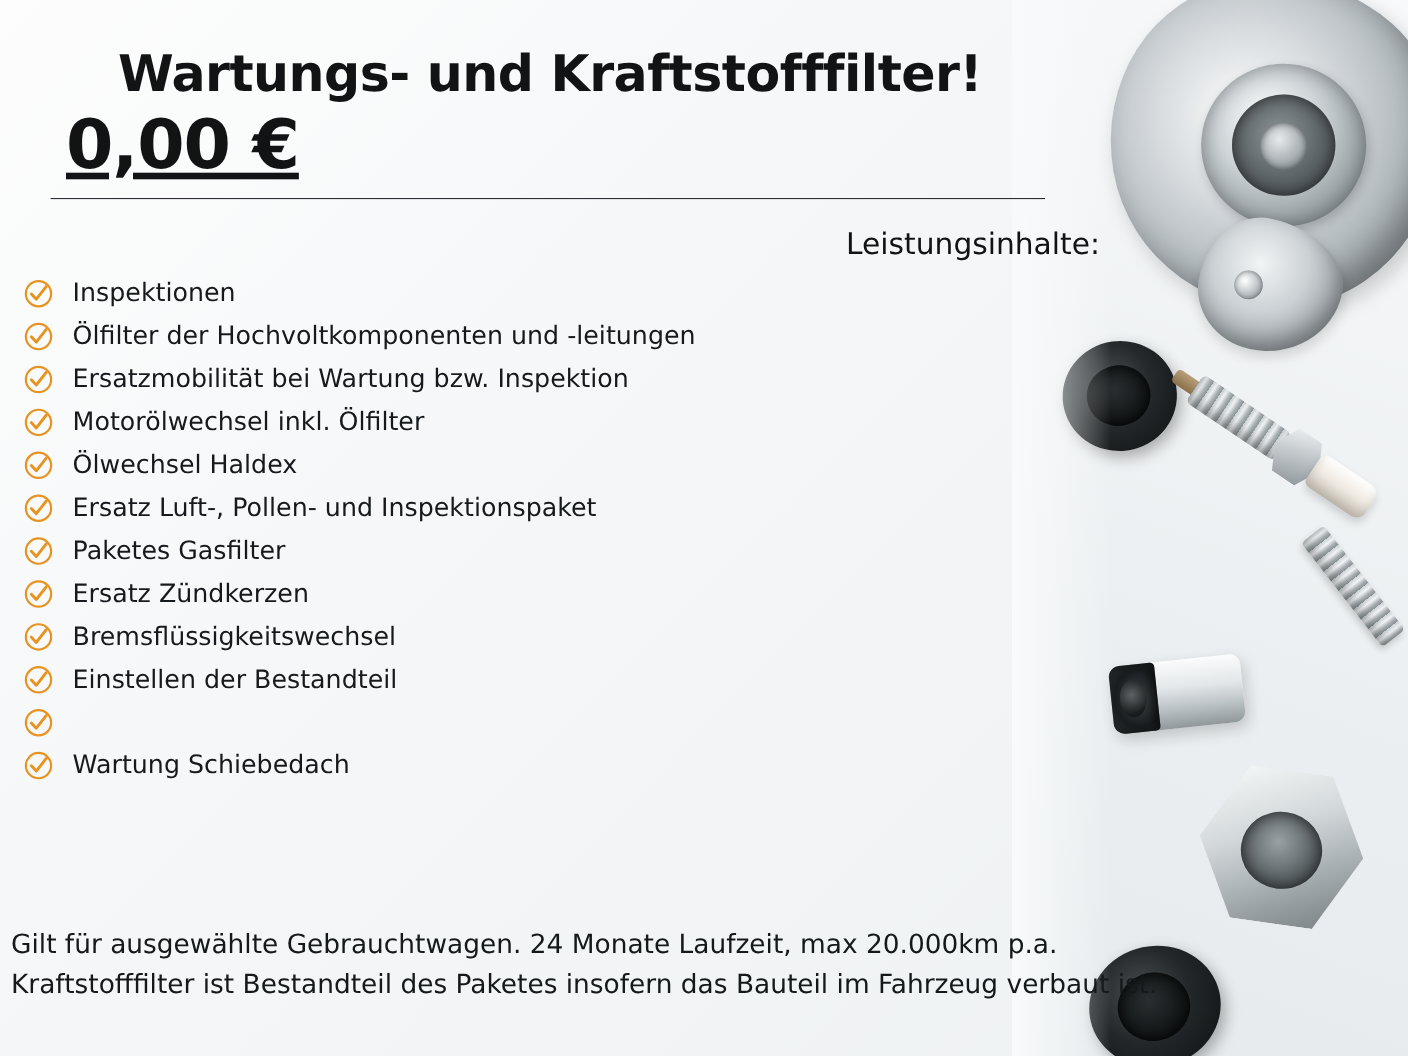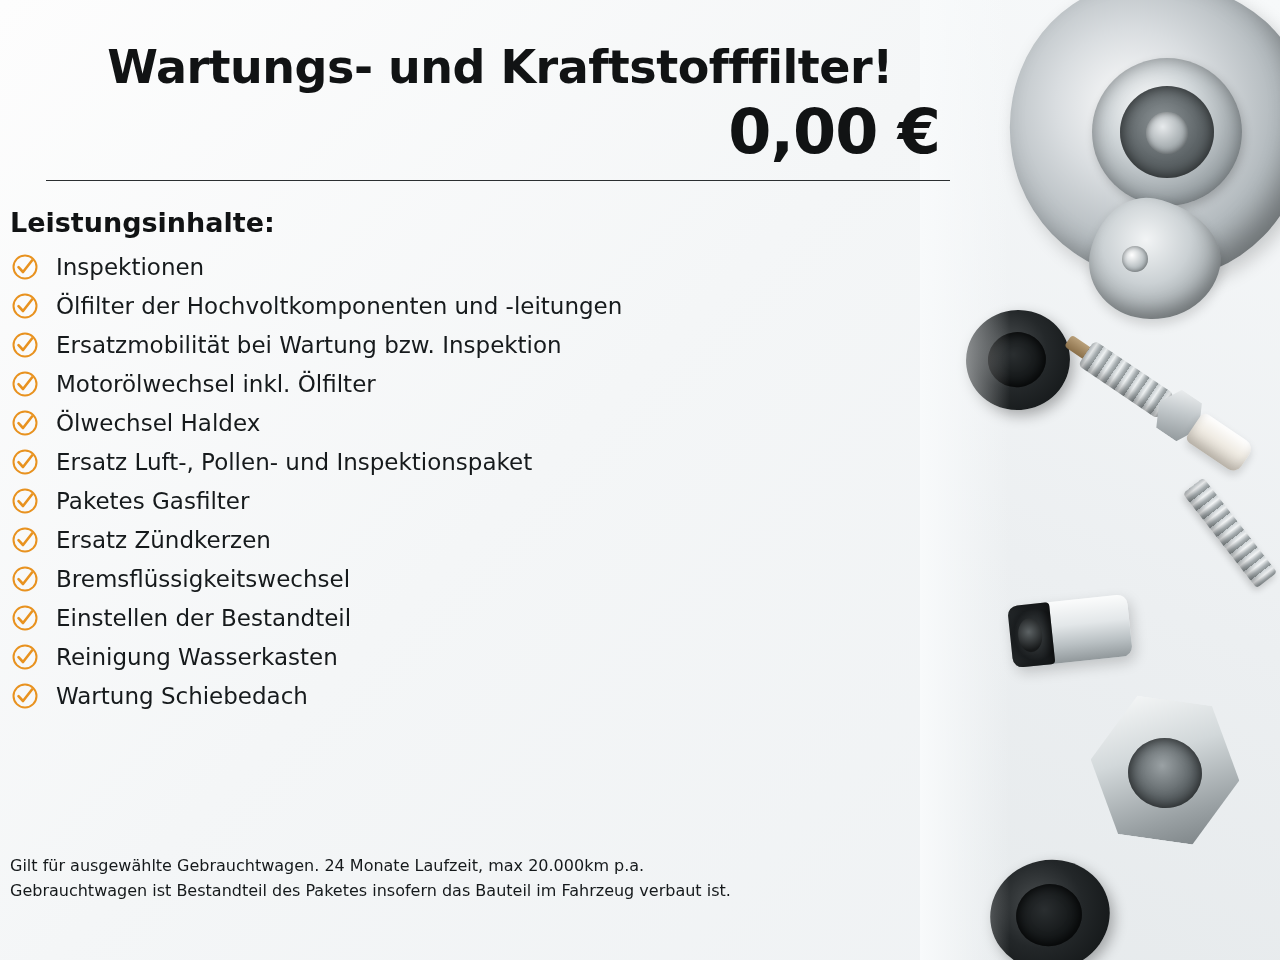--- a/index.html
+++ b/index.html
@@ -268,45 +268,47 @@
     padding: 42px 60px 0 60px;
     text-align: center;
     font-size: 46px;
     font-weight: 700;
     letter-spacing: -0.5px;
     color: #111314;
     line-height: 1.1;
   }
   .price {
     margin: 6px 0 0 0;
-    text-align: right;
+    text-align: left;
     font-size: 62px;
     font-weight: 700;
     color: #111314;
     letter-spacing: -1px;
     line-height: 1.05;
     padding-right: 60px;
     padding-left: 60px;
+    text-decoration: underline;
   }
   .rule {
     margin: 16px 50px 0 46px;
     height: 1px;
     background: #2b2f31;
   }
   .section-heading {
     margin: 26px 0 10px 10px;
     font-size: 27px;
-    font-weight: 700;
+    font-weight: 400;
     color: #111314;
+    text-align: right;
   }
 
   ul.services {
     list-style: none;
     margin: 0;
-    padding: 0 0 0 12px;
+    padding: 0 0 0 22px;
   }
   ul.services li {
     display: flex;
     align-items: center;
     gap: 18px;
     height: 39px;
     font-size: 23px;
     color: #161a1c;
   }
   .check {
@@ -314,23 +316,23 @@
     width: 26px;
     height: 26px;
     position: relative;
     display: inline-block;
   }
   .check svg { display: block; }
 
   .footnotes {
     position: absolute;
     left: 10px;
-    bottom: 56px;
+    bottom: 46px;
     width: 1030px;
-    font-size: 16px;
+    font-size: 24px;
     line-height: 1.55;
     color: #15191b;
   }
   .footnotes div { white-space: nowrap; }
 </style>
 </head>
 <body>
 
 <div class="page">
 
@@ -455,32 +457,31 @@
         </span>
         <span>Einstellen der Bestandteil</span>
       </li>
       <li>
         <span class="check">
           <svg width="26" height="26" viewBox="0 0 26 26" aria-hidden="true">
             <circle cx="13" cy="13" r="11.5" fill="none" stroke="#E8921F" stroke-width="2"></circle>
             <path d="M6.5 13.2 L11 18 L20 6.5" fill="none" stroke="#E8921F" stroke-width="2.6" stroke-linecap="round" stroke-linejoin="round"></path>
           </svg>
         </span>
-        <span>Reinigung Wasserkasten</span>
       </li>
       <li>
         <span class="check">
           <svg width="26" height="26" viewBox="0 0 26 26" aria-hidden="true">
             <circle cx="13" cy="13" r="11.5" fill="none" stroke="#E8921F" stroke-width="2"></circle>
             <path d="M6.5 13.2 L11 18 L20 6.5" fill="none" stroke="#E8921F" stroke-width="2.6" stroke-linecap="round" stroke-linejoin="round"></path>
           </svg>
         </span>
         <span>Wartung Schiebedach</span>
       </li>
     </ul>
 
     <div class="footnotes">
       <div>Gilt für ausgewählte Gebrauchtwagen. 24 Monate Laufzeit, max 20.000km p.a.</div>
-      <div>Gebrauchtwagen ist Bestandteil des Paketes insofern das Bauteil im Fahrzeug verbaut ist.</div>
+      <div>Kraftstofffilter ist Bestandteil des Paketes insofern das Bauteil im Fahrzeug verbaut ist.</div>
     </div>
 
   </div>
 </div>
 
 </body></html>

